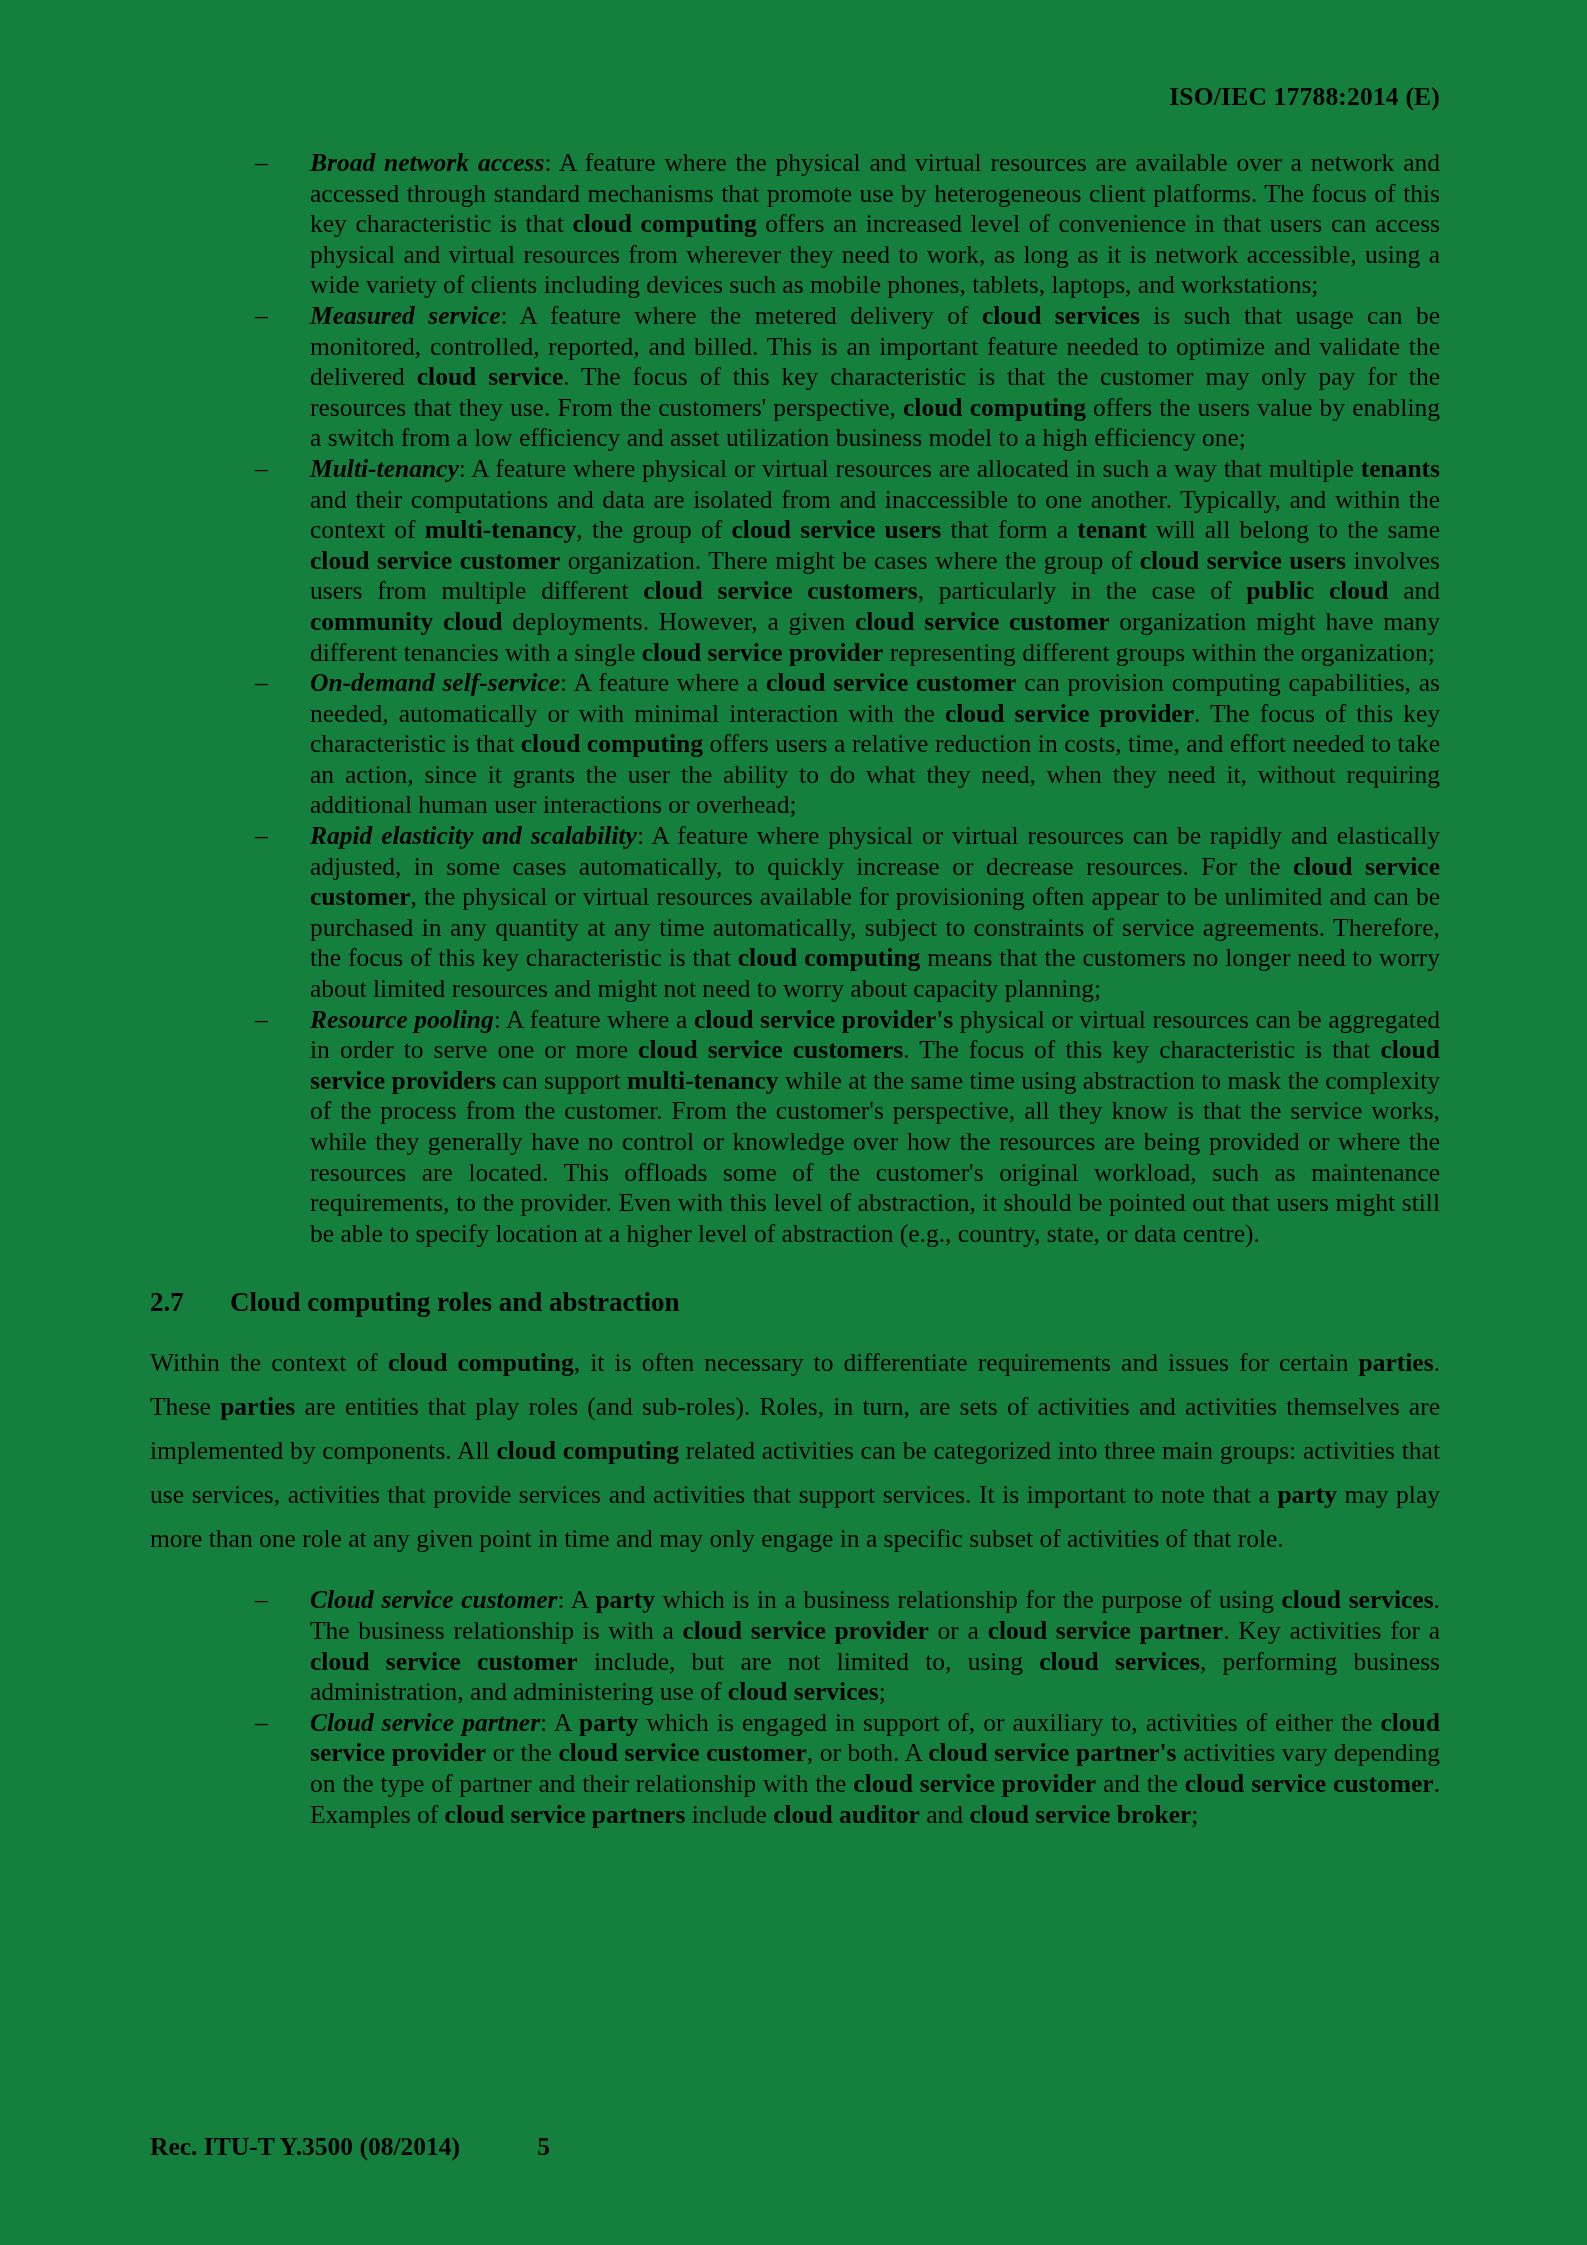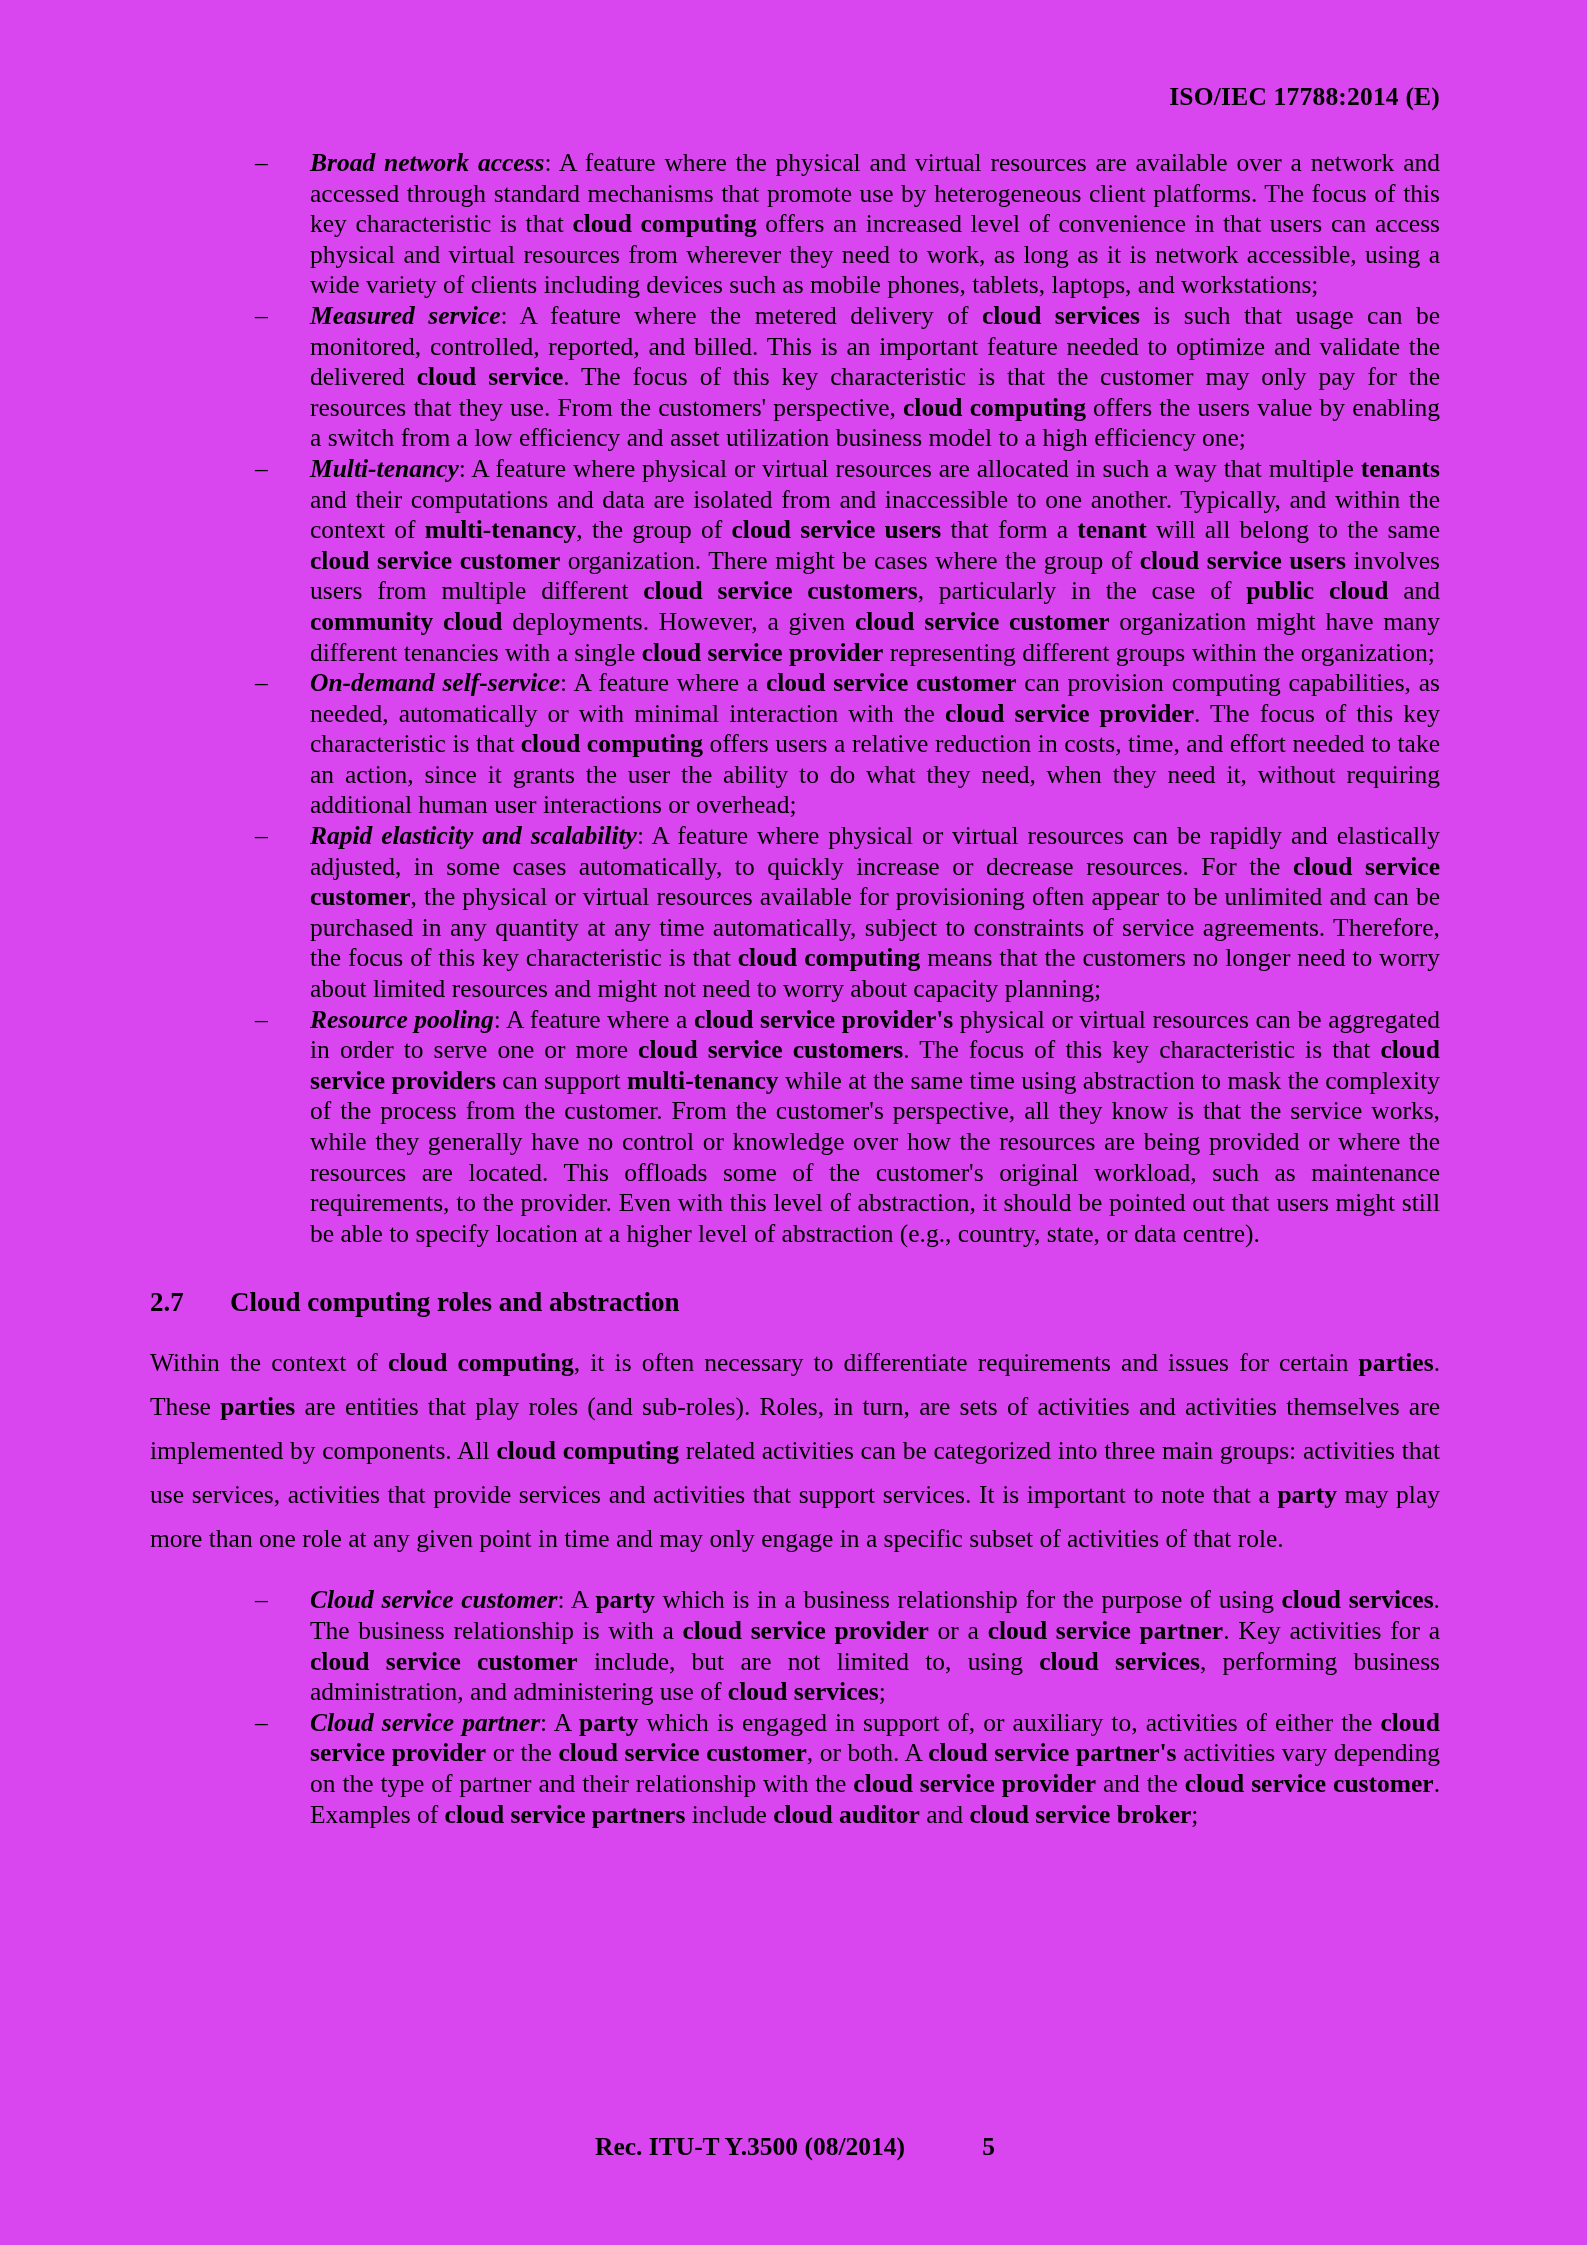--- a/index.html
+++ b/index.html
@@ -10,21 +10,21 @@
   }
   body {
     font-family: "Liberation Serif", "DejaVu Serif", serif;
     color: #000000;
   }
   .page {
     position: relative;
     width: 1587px;
     height: 2245px;
     margin: 0 auto;
-    background: #d946ef;
+    background: #15803d;
     box-sizing: border-box;
     overflow: hidden;
   }
 
   
   .running-head {
     position: absolute;
     top: 82px;
     right: 147px;
     font-size: 25.5px;
@@ -91,21 +91,21 @@
   }
   .body-para.tight { margin-bottom: 22px; }
 
   
   .footer {
     position: absolute;
     bottom: 83px;
     left: 150px;
     width: 1290px;
     display: flex;
-    justify-content: center;
+    justify-content: flex-start;
     align-items: baseline;
     font-size: 25.5px;
     font-weight: bold;
   }
   .footer-rec { white-space: nowrap; }
   .footer-page {
     width: 90px;
     text-align: right;
     font-weight: bold;
   }

